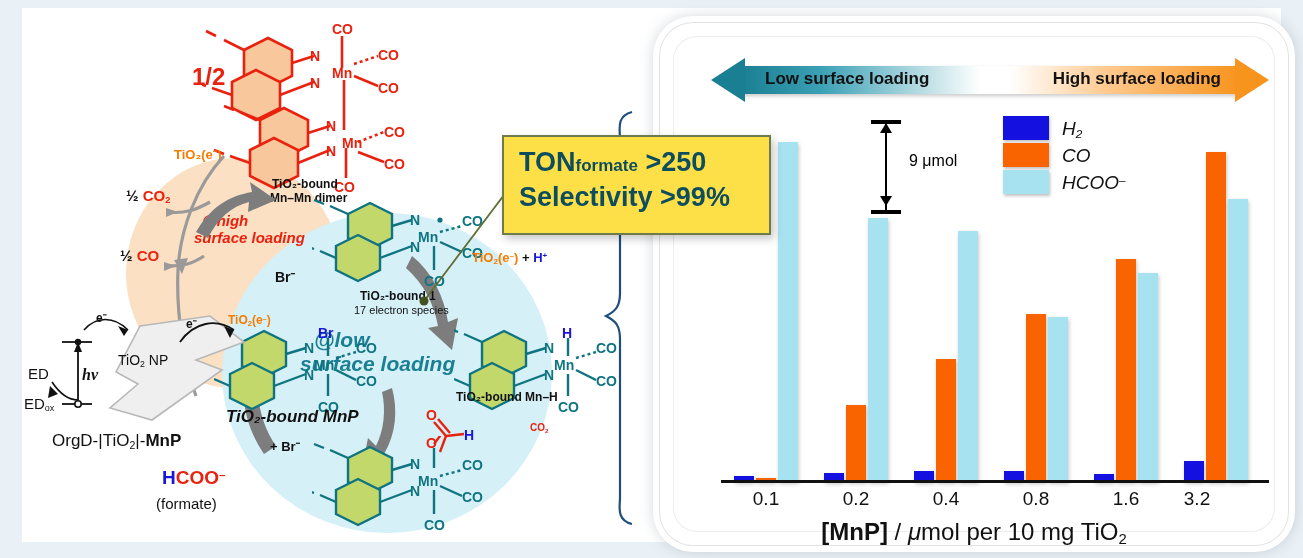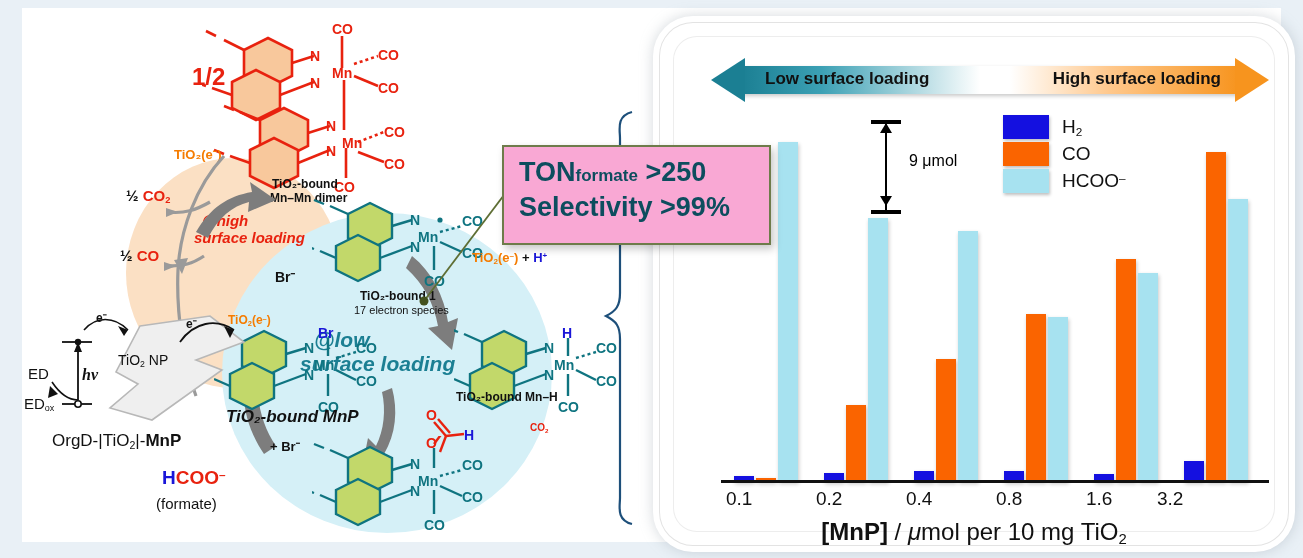--- a/index.html
+++ b/index.html
@@ -52,39 +52,39 @@
   #scalebar .capT{position:absolute;left:10px;top:6px;width:30px;height:4px;background:#000;}
   #scalebar .capB{position:absolute;left:10px;top:96px;width:30px;height:4px;background:#000;}
   #scalebar .arrT{position:absolute;left:19px;top:9px;width:0;height:0;
        border-left:6px solid transparent;border-right:6px solid transparent;border-bottom:10px solid #000;}
   #scalebar .arrB{position:absolute;left:19px;top:82px;width:0;height:0;
        border-left:6px solid transparent;border-right:6px solid transparent;border-top:10px solid #000;}
   #scalebar .sl-txt{position:absolute;left:48px;top:38px;font-size:16px;color:#000;white-space:nowrap;}
 
   
   #legend{position:absolute;left:330px;top:78px;}
-  #legend .row{display:flex;align-items:center;height:26px;margin-bottom:1px;}
+  #legend .row{display:flex;align-items:flex-end;height:26px;margin-bottom:1px;font-style:italic;}
   #legend .sw{width:46px;height:24px;box-shadow:1px 2px 3px rgba(0,0,0,.25);}
   #legend .lg-txt{margin-left:13px;font-size:19px;color:#111;}
 
   
   #plot{position:absolute;left:48px;top:96px;width:540px;height:350px;}
   #axis{position:absolute;left:48px;top:444px;width:548px;height:3px;background:#111;}
   .group{position:absolute;bottom:0;display:flex;align-items:flex-end;gap:2px;}
   .bar{box-shadow:1px 2px 4px rgba(0,0,0,.22);}
   .bar.h2{background:#1410e0;}
   .bar.co{background:#fa6400;}
   .bar.hcoo{background:#a7e2f0;}
-  .tick{position:absolute;top:452px;font-size:19px;color:#111;text-align:left;width:80px;}
+  .tick{position:absolute;top:452px;font-size:19px;color:#111;text-align:center;width:80px;}
   #xlabel{position:absolute;left:0;right:0;top:482px;text-align:center;font-size:24px;color:#111;font-weight:bold;}
   #xlabel .thin{font-weight:normal;}
 
   
-  #ton{position:absolute;left:480px;top:127px;width:265px;height:96px;background:#f9a8d4;
-       border:2px solid #6e7b4a;box-shadow:3px 4px 8px rgba(0,0,0,.22);z-index:40;margin-top:10px;}
+  #ton{position:absolute;left:480px;top:127px;width:265px;height:96px;background:#fde047;
+       border:2px solid #6e7b4a;box-shadow:3px 4px 8px rgba(0,0,0,.22);z-index:40;}
   #ton .l1,#ton .l2{color:#0d4d5e;font-weight:bold;font-size:27px;white-space:nowrap;}
   #ton .l1{position:absolute;left:15px;top:10px;}
   #ton .l2{position:absolute;left:15px;top:45px;}
   #ton .l1 .sm{font-size:17px;}
 
   
   #leader{position:absolute;left:380px;top:175px;z-index:30;}
 
   
   #brace{position:absolute;left:580px;top:100px;z-index:5;}

